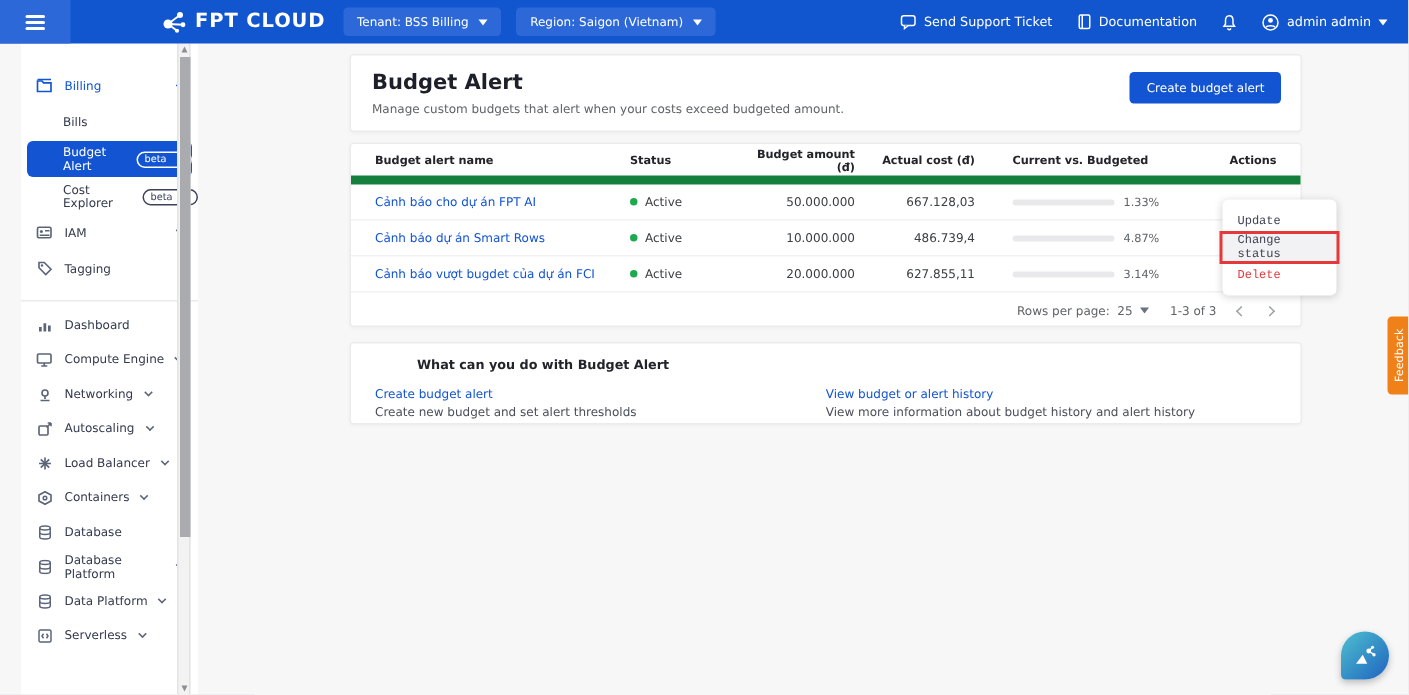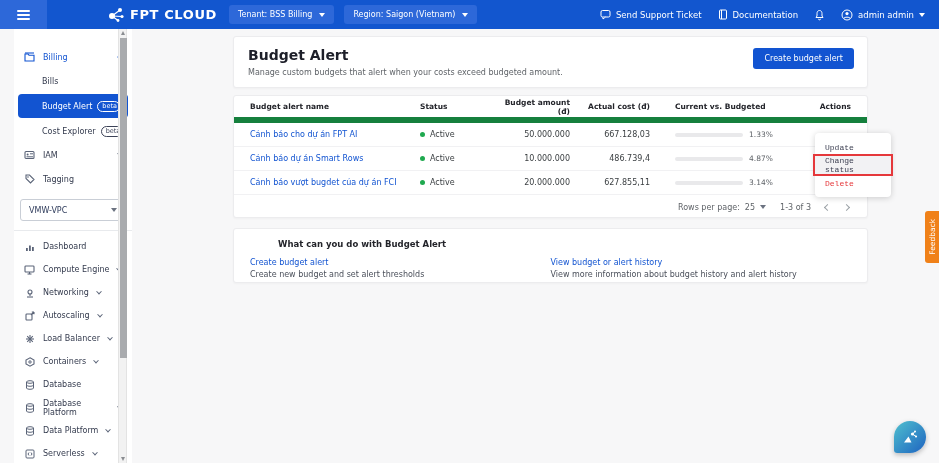--- a/index.html
+++ b/index.html
@@ -23,21 +23,21 @@
 
   
   .sidebar { position:absolute; top:29px; left:14px; width:118px; height:434px; background:#fff; overflow:hidden; font-size:8px; color:#333a4d; padding-top:16px; }
   .side-row { height:24px; display:flex; align-items:center; padding:0 10px; gap:8px; cursor:pointer; }
   .side-row .lbl { flex:1; white-space:nowrap; }
   .side-sub { height:24px; display:flex; align-items:center; padding-left:28px; gap:5px; cursor:pointer; }
   .side-sub.selected { background:#1254d1; color:#fff; border-radius:4px; margin:1px 4px; padding-left:24px; }
   .chv { display:inline-block; width:4px; height:4px; border-right:1.2px solid #5b6478; border-bottom:1.2px solid #5b6478; }
   .chv.down { transform:rotate(45deg) translate(-1px,-1px); }
   .chv.up { transform:rotate(-135deg); }
-  .beta-pill { font-size:6.5px; border:1px solid #fff; color:#fff; border-radius:7px; padding:0px 2px 1px 4px; line-height:8px; }
+  .beta-pill { font-size:6.5px; border:1px solid #fff; color:#fff; border-radius:7px; padding:0px 16px 1px 4px; line-height:8px; }
   .beta-pill.dark { border-color:#3c4257; color:#3c4257; }
   .blue-txt { color:#1254d1; }
   .vpc-box { margin:8px 6px 0 6px; height:22px; border:1px solid #c9ced6; border-radius:3px; display:flex; align-items:center; padding:0 8px; cursor:pointer; background:#fff; }
   .vpc-box .lbl { flex:1; color:#2d3a5a; }
   .caret-g { width:0; height:0; border-left:3px solid transparent; border-right:3px solid transparent; border-top:4px solid #6b7280; }
   .side-div { height:1px; background:#e8eaed; margin:9px 0 4px 0; }
   .list-row { height:23px; display:flex; align-items:center; padding:0 10px; gap:8px; cursor:pointer; }
   .icn { width:11px; height:11px; flex:none; display:flex; align-items:center; justify-content:center; }
 
   
@@ -191,24 +191,20 @@
     </div>
     <div class="side-row">
       <span class="icn">
         <svg width="10" height="10" viewBox="0 0 10 10">
             <path d="M1 1 L4.5 1 L9 5.5 L5.5 9 L1 4.5 Z" fill="none" stroke="#5b6478" stroke-width="1.1"></path>
             <circle cx="3" cy="3" r="0.8" fill="#5b6478"></circle>
           </svg>
       </span>
       <span class="lbl">Tagging</span>
     </div>
-    <div class="vpc-box">
-      <span class="lbl">VMW-VPC</span>
-      <span class="caret-g"></span>
-    </div>
     <div class="side-div"></div>
 
     <div class="list-row">
       <span class="icn">
         <svg width="10" height="10" viewBox="0 0 10 10">
             <rect x="1" y="6" width="1.8" height="3" fill="#5b6478"></rect>
             <rect x="4" y="3.5" width="1.8" height="5.5" fill="#5b6478"></rect>
             <rect x="7" y="5" width="1.8" height="4" fill="#5b6478"></rect>
           </svg>
       </span>

